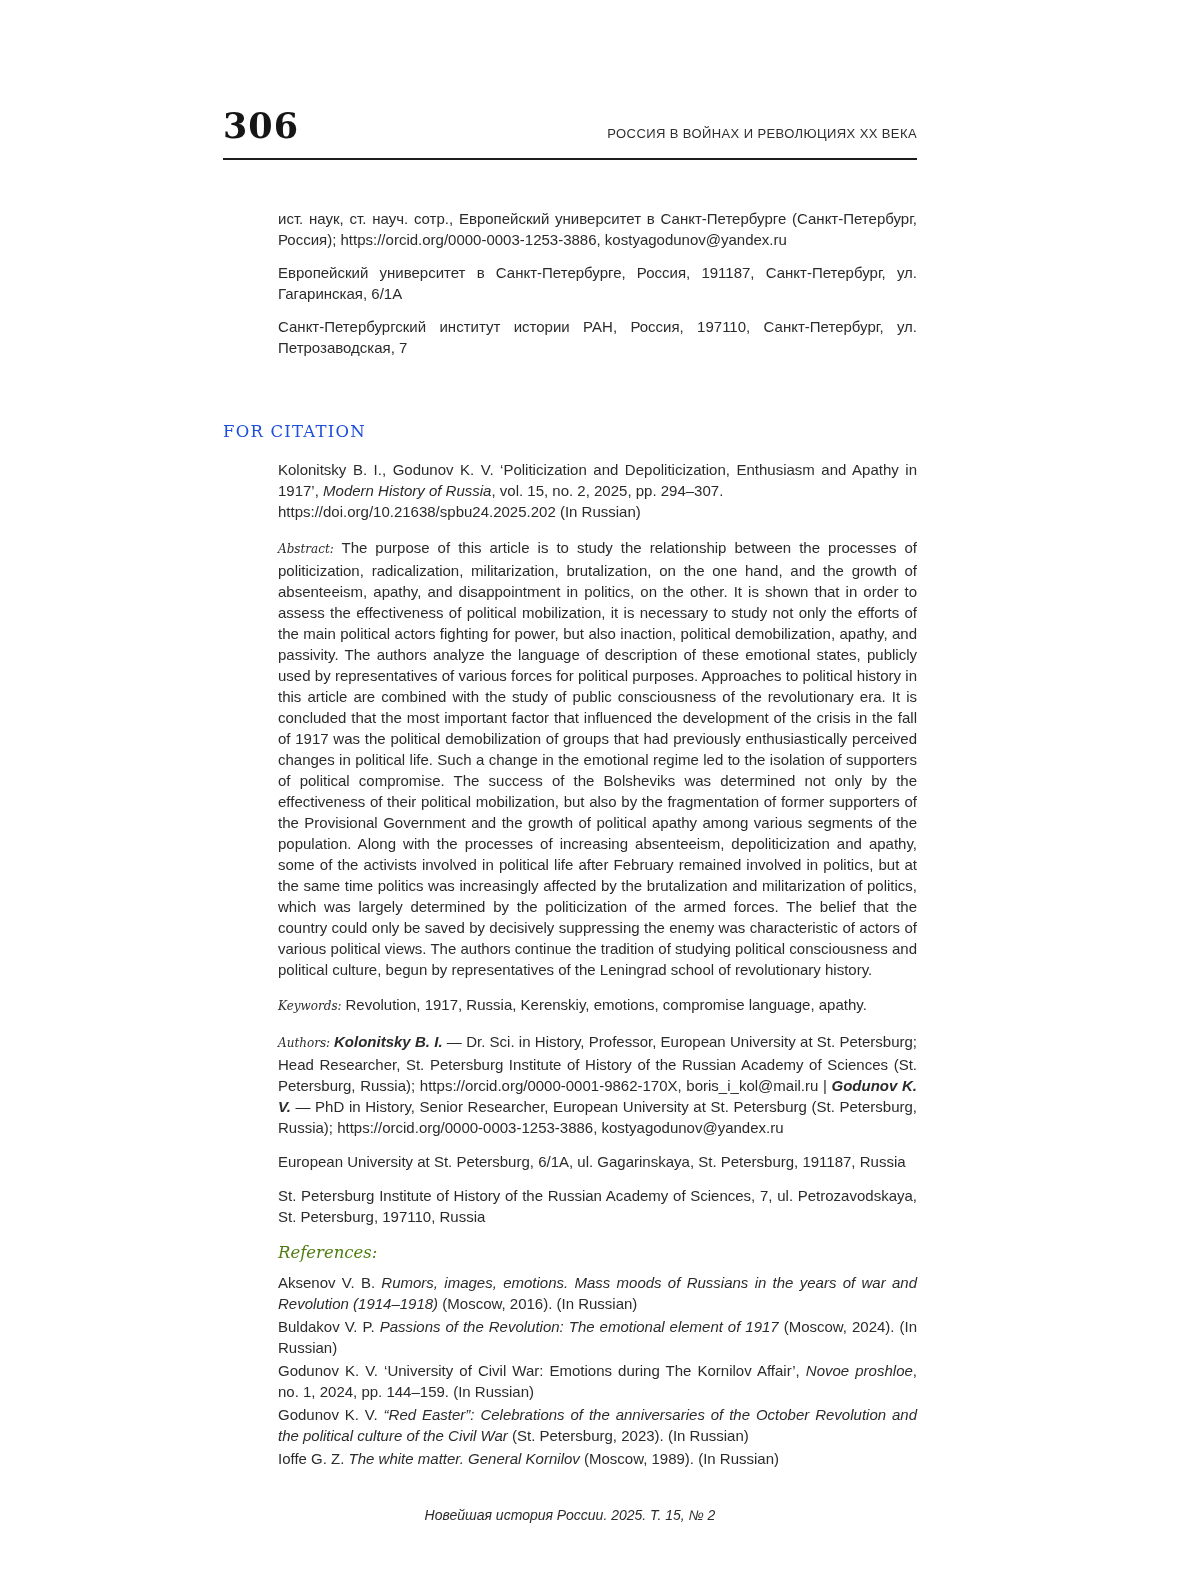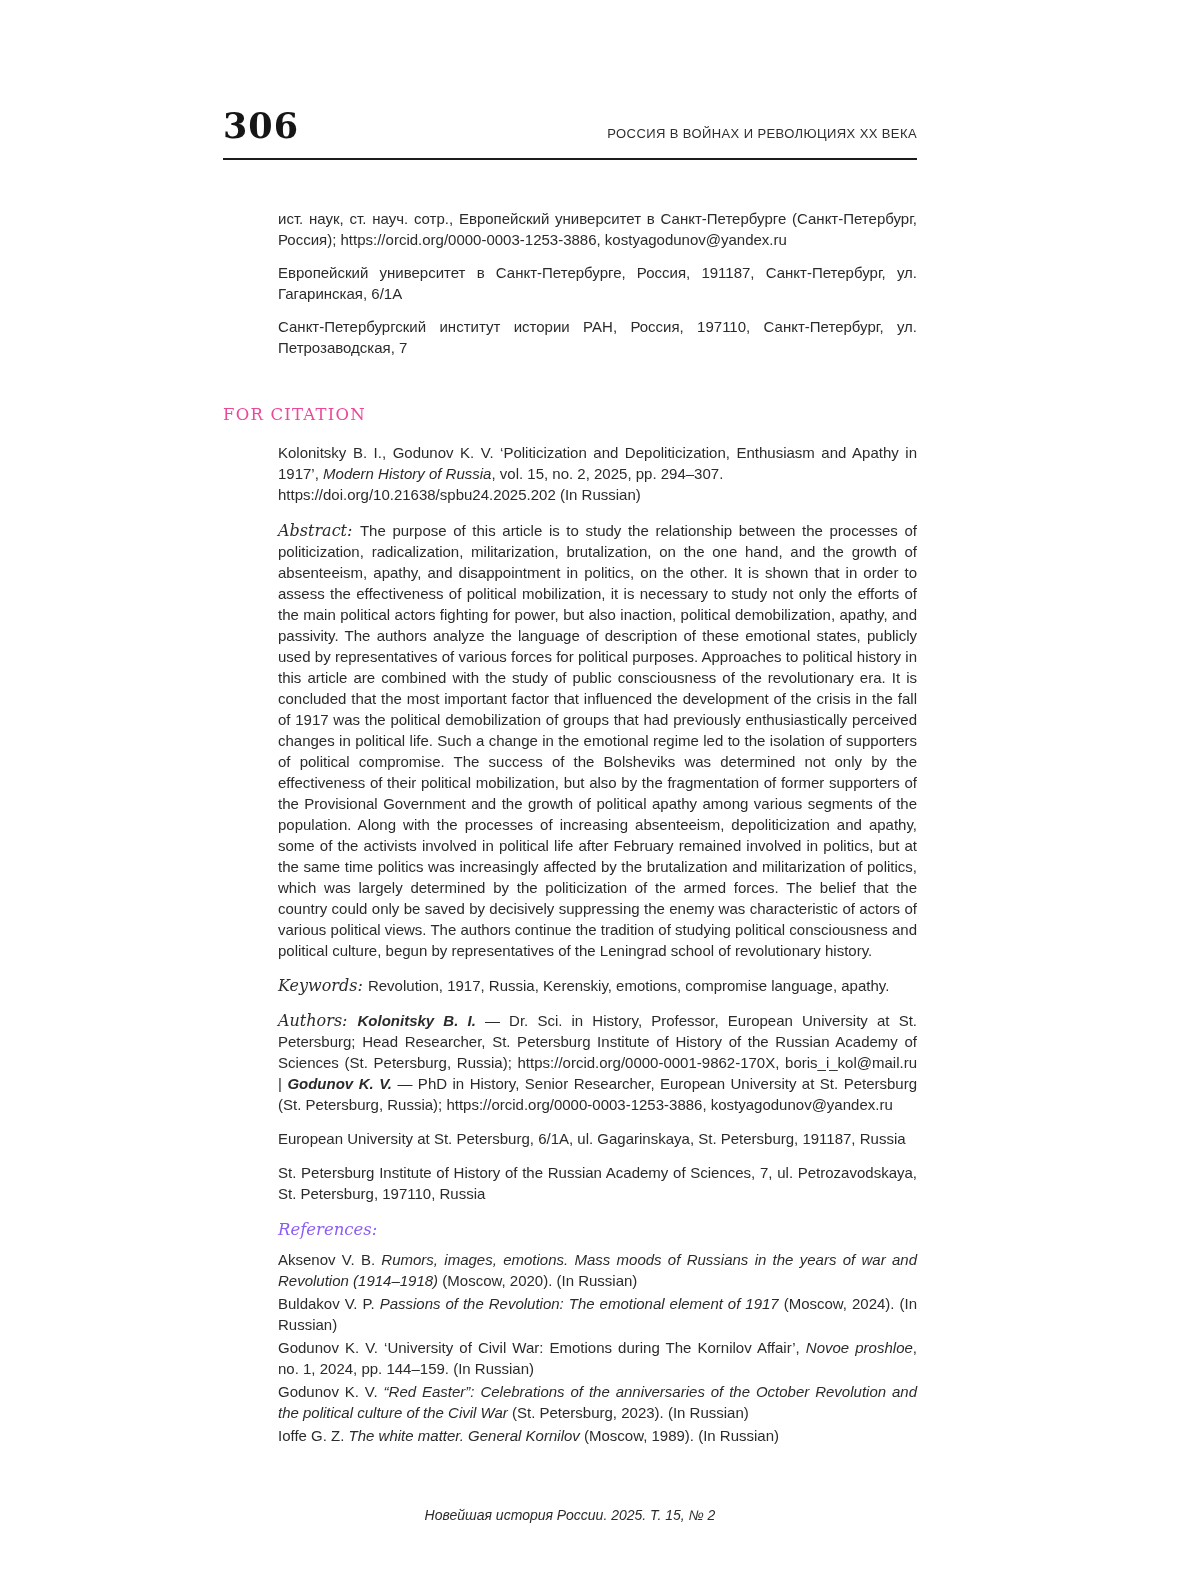--- a/index.html
+++ b/index.html
@@ -48,52 +48,52 @@
     text-align: justify;
     color: #2b2b2b;
   }
   .indent { margin-left: 55px; }
 
   .affiliations { margin-top: 48px; }
   .affiliations p { margin-bottom: 12px; }
   .affiliations p:last-child { margin-bottom: 0; }
 
   .for-citation {
-    margin-top: 47px;
+    margin-top: 64px;
     font-family: "DejaVu Serif", "Liberation Serif", serif;
     font-weight: 400;
     font-size: 16.5px;
     letter-spacing: 1.2px;
-    color: #ec4899;
+    color: #1d4ed8;
   }
 
   .citation  { margin-top: 18px; }
   .abstract  { margin-top: 15px; }
   .keywords  { margin-top: 14px; }
   .authors   { margin-top: 14px; }
   .address   { margin-top: 13px; }
 
   .refs-heading {
     margin-top: 16px;
     font-family: "DejaVu Serif", "Liberation Serif", serif;
     font-style: italic;
     font-weight: 400;
     font-size: 16.5px;
-    color: #8b5cf6;
+    color: #4d7c0f;
   }
   .refs { margin-top: 8px; }
   .refs .ref { margin-top: 2px; }
 
   
   .seg-i  { font-style: italic; }
   .seg-bi { font-style: italic; font-weight: bold; }
   .seg-lead {
     font-family: "DejaVu Serif", "Liberation Serif", serif;
     font-style: italic;
-    font-size: 16px;
+    font-size: 12px;
   }
 
   .page-footer {
     margin-top: auto;
     text-align: center;
     font-style: italic;
     font-size: 14px;
     color: #2b2b2b;
   }
 </style>
@@ -123,21 +123,21 @@
 
   <p class="body indent authors"><span class="seg-lead">Authors: </span><span class="seg-bi">Kolonitsky B. I.</span><span> — Dr. Sci. in History, Professor, European University at St. Petersburg; Head Researcher, St. Petersburg Institute of History of the Russian Academy of Sciences (St. Petersburg, Russia); https://orcid.org/0000-0001-9862-170X, boris_i_kol@mail.ru | </span><span class="seg-bi">Godunov K. V.</span><span> — PhD in History, Senior Researcher, European University at St. Petersburg (St. Petersburg, Russia); https://orcid.org/0000-0003-1253-3886, kostyagodunov@yandex.ru</span></p>
 
   <p class="body indent address">European University at St. Petersburg, 6/1A, ul. Gagarinskaya, St. Petersburg, 191187, Russia</p>
 
   <p class="body indent address">St. Petersburg Institute of History of the Russian Academy of Sciences, 7, ul. Petrozavodskaya, St. Petersburg, 197110, Russia</p>
 
   <h3 class="refs-heading indent">References:</h3>
 
   <div class="refs indent">
-    <p class="body ref"><span>Aksenov V. B. </span><span class="seg-i">Rumors, images, emotions. Mass moods of Russians in the years of war and Revolution (1914–1918)</span><span> (Moscow, 2020). (In Russian)</span></p>
+    <p class="body ref"><span>Aksenov V. B. </span><span class="seg-i">Rumors, images, emotions. Mass moods of Russians in the years of war and Revolution (1914–1918)</span><span> (Moscow, 2016). (In Russian)</span></p>
     <p class="body ref"><span>Buldakov V. P. </span><span class="seg-i">Passions of the Revolution: The emotional element of 1917</span><span> (Moscow, 2024). (In Russian)</span></p>
     <p class="body ref"><span>Godunov K. V. ‘University of Civil War: Emotions during The Kornilov Affair’, </span><span class="seg-i">Novoe proshloe</span><span>, no. 1, 2024, pp. 144–159. (In Russian)</span></p>
     <p class="body ref"><span>Godunov K. V. </span><span class="seg-i">“Red Easter”: Celebrations of the anniversaries of the October Revolution and the political culture of the Civil War</span><span> (St. Petersburg, 2023). (In Russian)</span></p>
     <p class="body ref"><span>Ioffe G. Z. </span><span class="seg-i">The white matter. General Kornilov</span><span> (Moscow, 1989). (In Russian)</span></p>
   </div>
 
   <footer class="page-footer">Новейшая история России. 2025. Т. 15, № 2</footer>
 
 </div>
 

